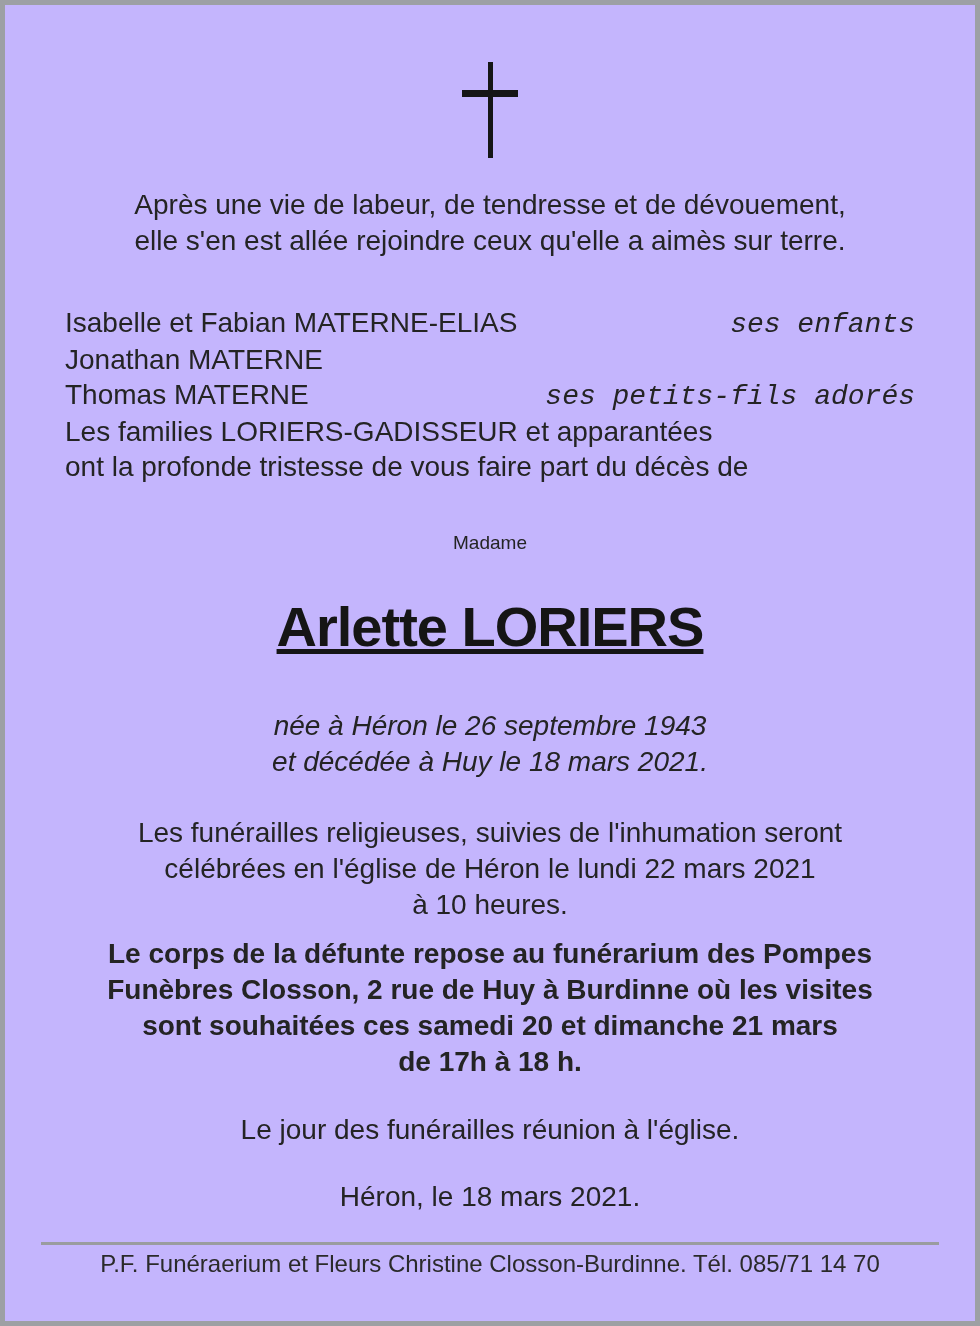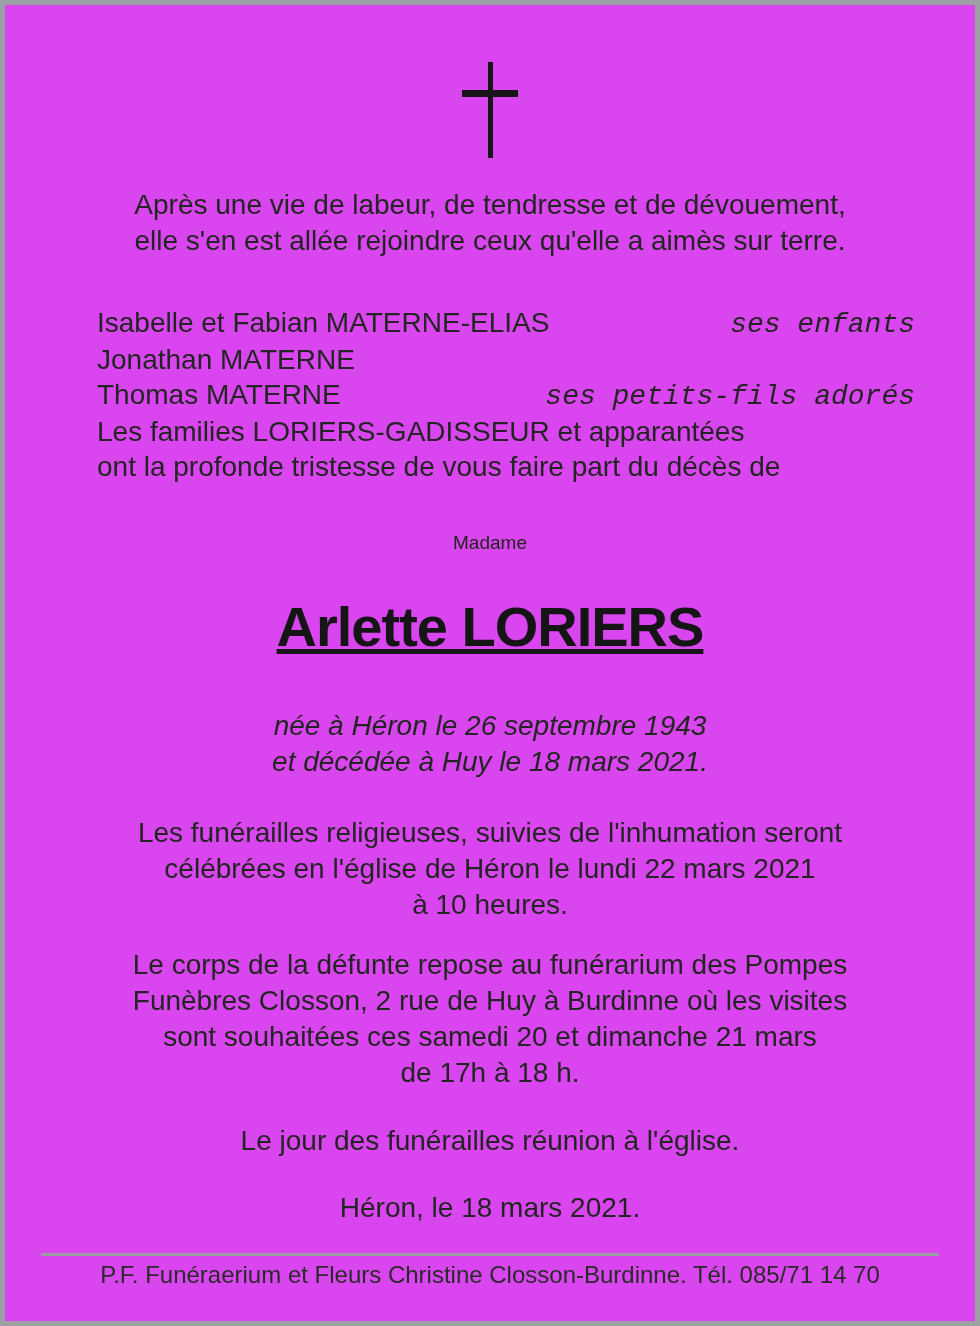--- a/index.html
+++ b/index.html
@@ -6,21 +6,21 @@
     margin: 0;
     padding: 0;
     background: #ffffff;
   }
   .card {
     position: relative;
     box-sizing: border-box;
     width: 980px;
     height: 1326px;
     border: 5px solid #9da0a4;
-    background: #d946ef;
+    background: #c4b5fd;
     font-family: "Liberation Sans", sans-serif;
     color: #1f1f1f;
     overflow: hidden;
   }
   .inner {
     box-sizing: border-box;
     padding: 0 60px;
   }
   
   .cross {
@@ -53,21 +53,20 @@
     text-align: center;
     font-size: 28px;
     line-height: 36px;
     color: #242424;
   }
   .family {
     margin-top: 46px;
     font-size: 28px;
     line-height: 35px;
     color: #242424;
-    margin-left: 32px;
   }
   .family-row {
     display: flex;
     justify-content: space-between;
     align-items: baseline;
   }
   .family-row .right {
     font-style: italic;
     font-family: Liberation Mono, monospace;
   }
@@ -96,21 +95,21 @@
     color: #242424;
     font-style: italic;
   }
   .para {
     text-align: center;
     font-size: 28px;
     line-height: 36px;
     color: #242424;
   }
   .funeral  { margin-top: 35px; }
-  .corps    { margin-top: 24px; }
+  .corps    { margin-top: 13px; font-weight: bold; }
   .reunion  { margin-top: 32px; }
   .placedate{ margin-top: 31px; }
   .rule {
     margin: 27px 36px 0 36px;
     border: 0;
     border-top: 3px solid #9a9c9f;
   }
   .footer {
     margin-top: 4px;
     text-align: center;

